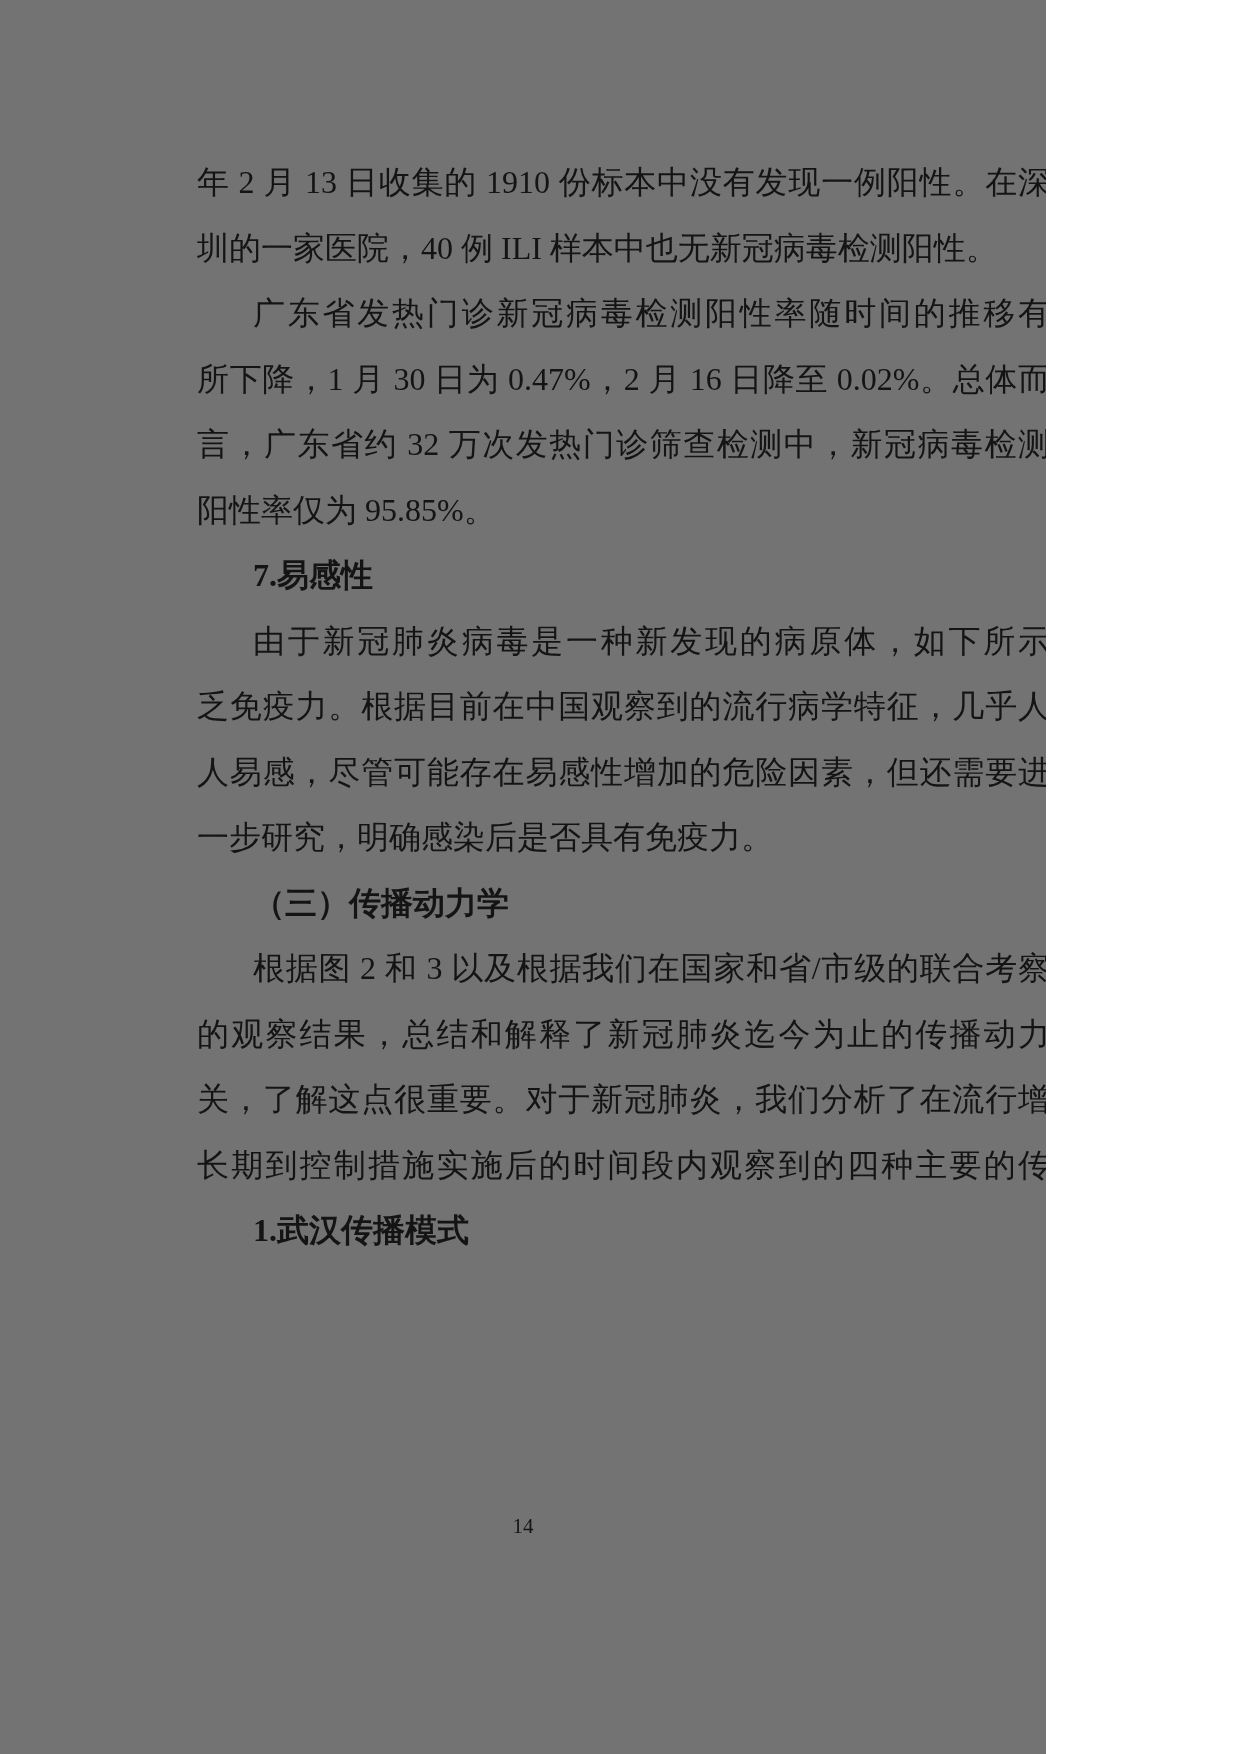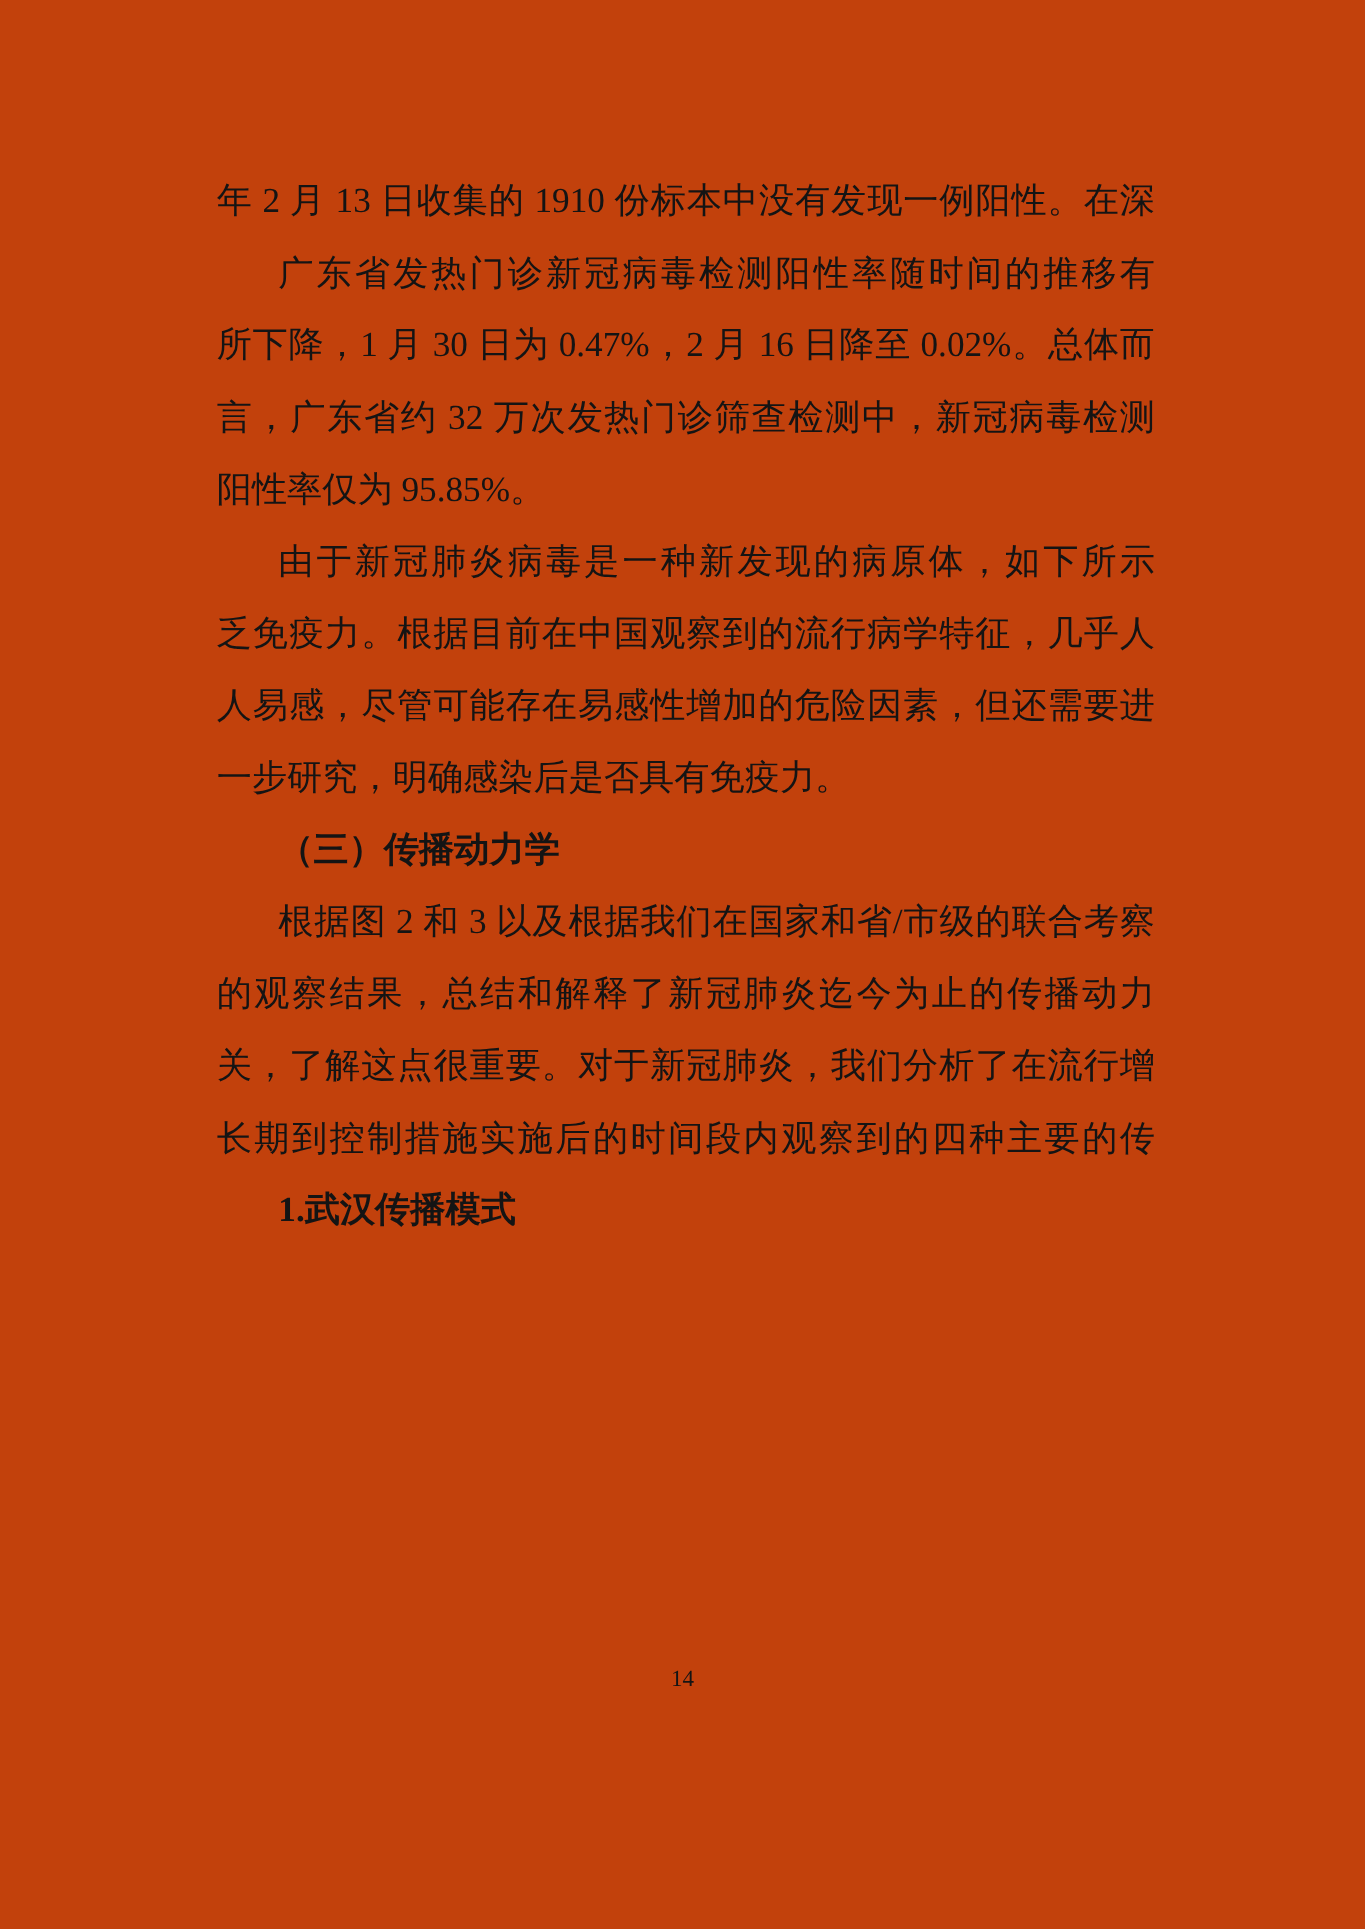--- a/index.html
+++ b/index.html
@@ -2,23 +2,23 @@
 <html><head>
 <meta charset="utf-8">
 <style>
   html, body {
     margin: 0;
     padding: 0;
     background: #ffffff;
   }
   .page {
     position: relative;
-    width: 1241px;
+    width: 1046px;
     height: 1754px;
-    background: #c2410c;
+    background: #737373;
     overflow: hidden;
     font-family: "Liberation Serif", "DejaVu Serif", serif;
     color: #141414;
   }
   .content {
     position: absolute;
     top: 150px;
     left: 197px;
     width: 853px;
   }
@@ -52,26 +52,30 @@
     color: #141414;
   }
 </style>
 </head>
 <body>
 
 <div class="page">
   <main class="content">
       <div class="block body">
         <div class="line justify">年 2 月 13 日收集的 1910 份标本中没有发现一例阳性。在深</div>
+        <div class="line end">圳的一家医院，40 例 ILI 样本中也无新冠病毒检测阳性。</div>
       </div>
       <div class="block body">
         <div class="line justify indent">广东省发热门诊新冠病毒检测阳性率随时间的推移有</div>
         <div class="line justify">所下降，1 月 30 日为 0.47%，2 月 16 日降至 0.02%。总体而</div>
         <div class="line justify">言，广东省约 32 万次发热门诊筛查检测中，新冠病毒检测</div>
         <div class="line end">阳性率仅为 95.85%。</div>
+      </div>
+      <div class="block heading">
+        <div class="line end indent">7.易感性</div>
       </div>
       <div class="block body">
         <div class="line justify indent">由于新冠肺炎病毒是一种新发现的病原体，如下所示</div>
         <div class="line justify">乏免疫力。根据目前在中国观察到的流行病学特征，几乎人</div>
         <div class="line justify">人易感，尽管可能存在易感性增加的危险因素，但还需要进</div>
         <div class="line end">一步研究，明确感染后是否具有免疫力。</div>
       </div>
       <div class="block heading">
         <div class="line end indent">（三）传播动力学</div>
       </div>

